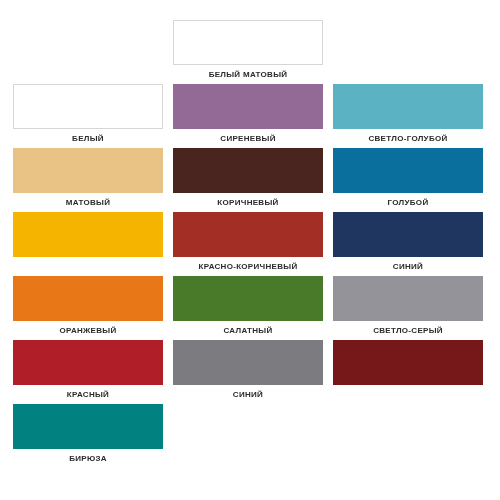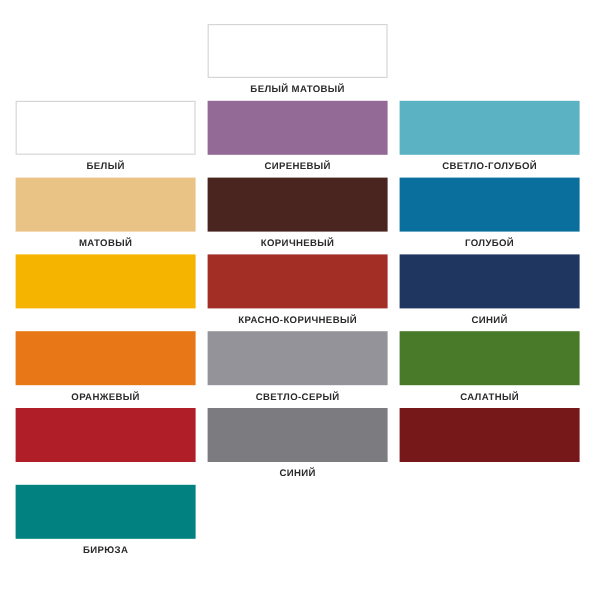--- a/index.html
+++ b/index.html
@@ -107,29 +107,30 @@
       </div>
       <div class="swatch-cell">
         <div class="swatch-chip" style="background-color: rgb(30, 54, 96);"></div>
         <div class="swatch-label">СИНИЙ</div>
       </div>
       <div class="swatch-cell">
         <div class="swatch-chip" style="background-color: rgb(232, 120, 23);"></div>
         <div class="swatch-label">ОРАНЖЕВЫЙ</div>
       </div>
       <div class="swatch-cell">
+        <div class="swatch-chip" style="background-color: rgb(73, 122, 41);"></div>
+        <div class="swatch-label">САЛАТНЫЙ</div>
+      </div>
+      <div class="swatch-cell">
         <div class="swatch-chip" style="background-color: rgb(148, 147, 153);"></div>
         <div class="swatch-label">СВЕТЛО-СЕРЫЙ</div>
       </div>
       <div class="swatch-cell">
-        <div class="swatch-chip" style="background-color: rgb(73, 122, 41);"></div>
-        <div class="swatch-label">САЛАТНЫЙ</div>
-      </div>
-      <div class="swatch-cell">
         <div class="swatch-chip" style="background-color: rgb(176, 31, 39);"></div>
+        <div class="swatch-label">КРАСНЫЙ</div>
       </div>
       <div class="swatch-cell">
         <div class="swatch-chip" style="background-color: rgb(124, 124, 128);"></div>
         <div class="swatch-label">СИНИЙ</div>
       </div>
       <div class="swatch-cell">
         <div class="swatch-chip" style="background-color: rgb(118, 23, 25);"></div>
       </div>
       <div class="swatch-cell">
         <div class="swatch-chip" style="background-color: rgb(1, 130, 129);"></div>

